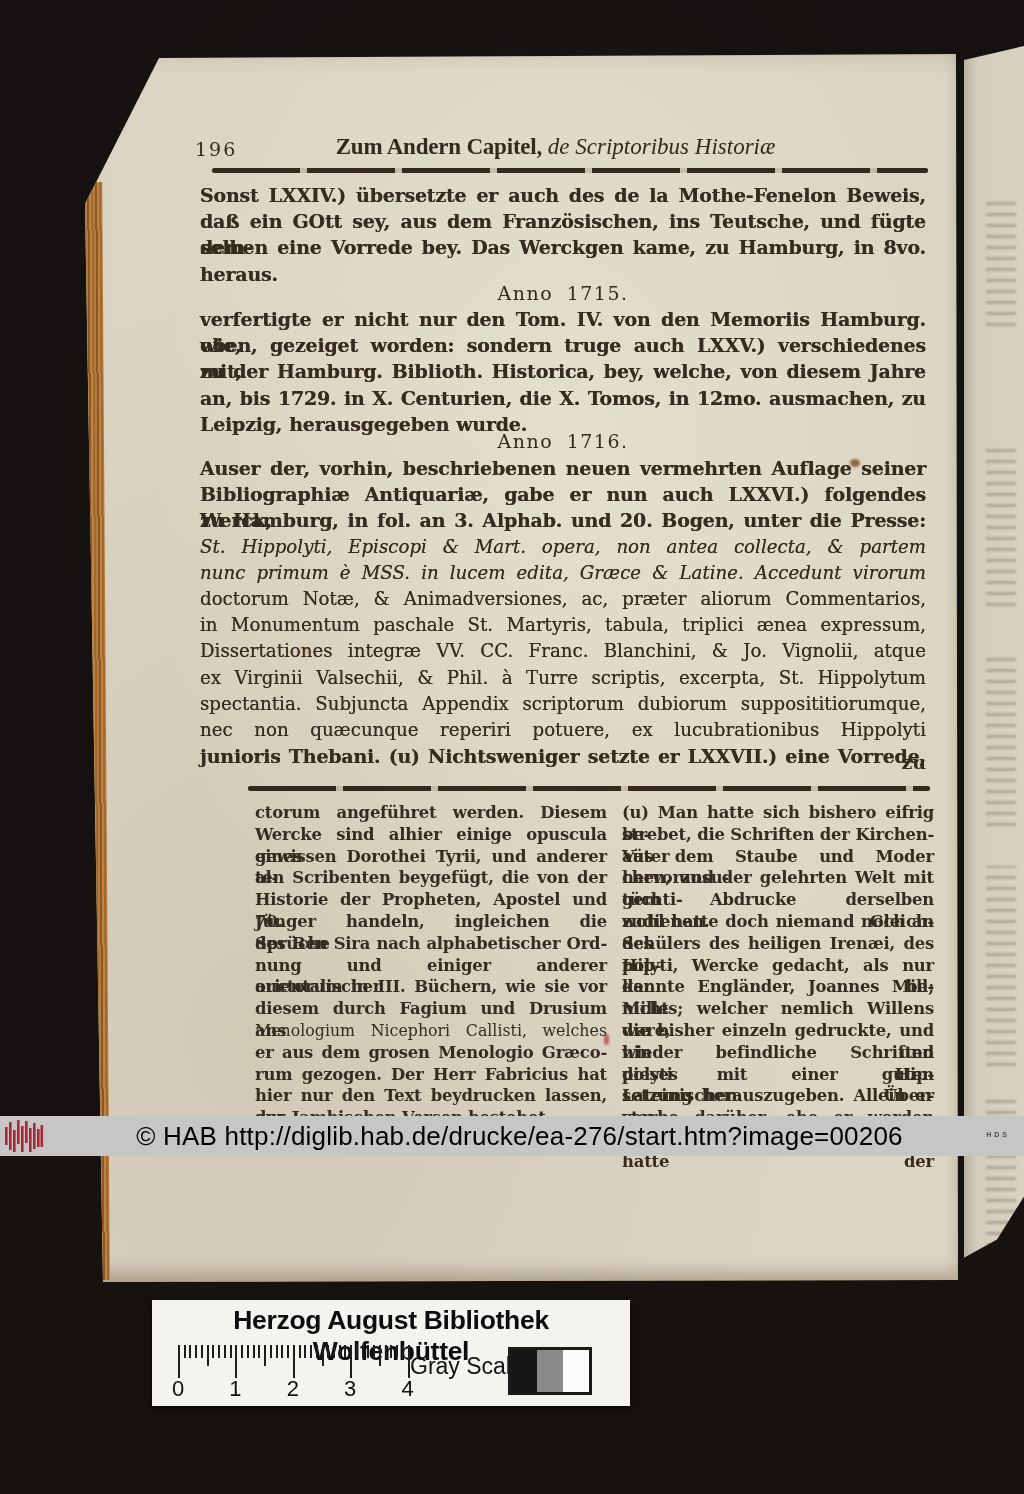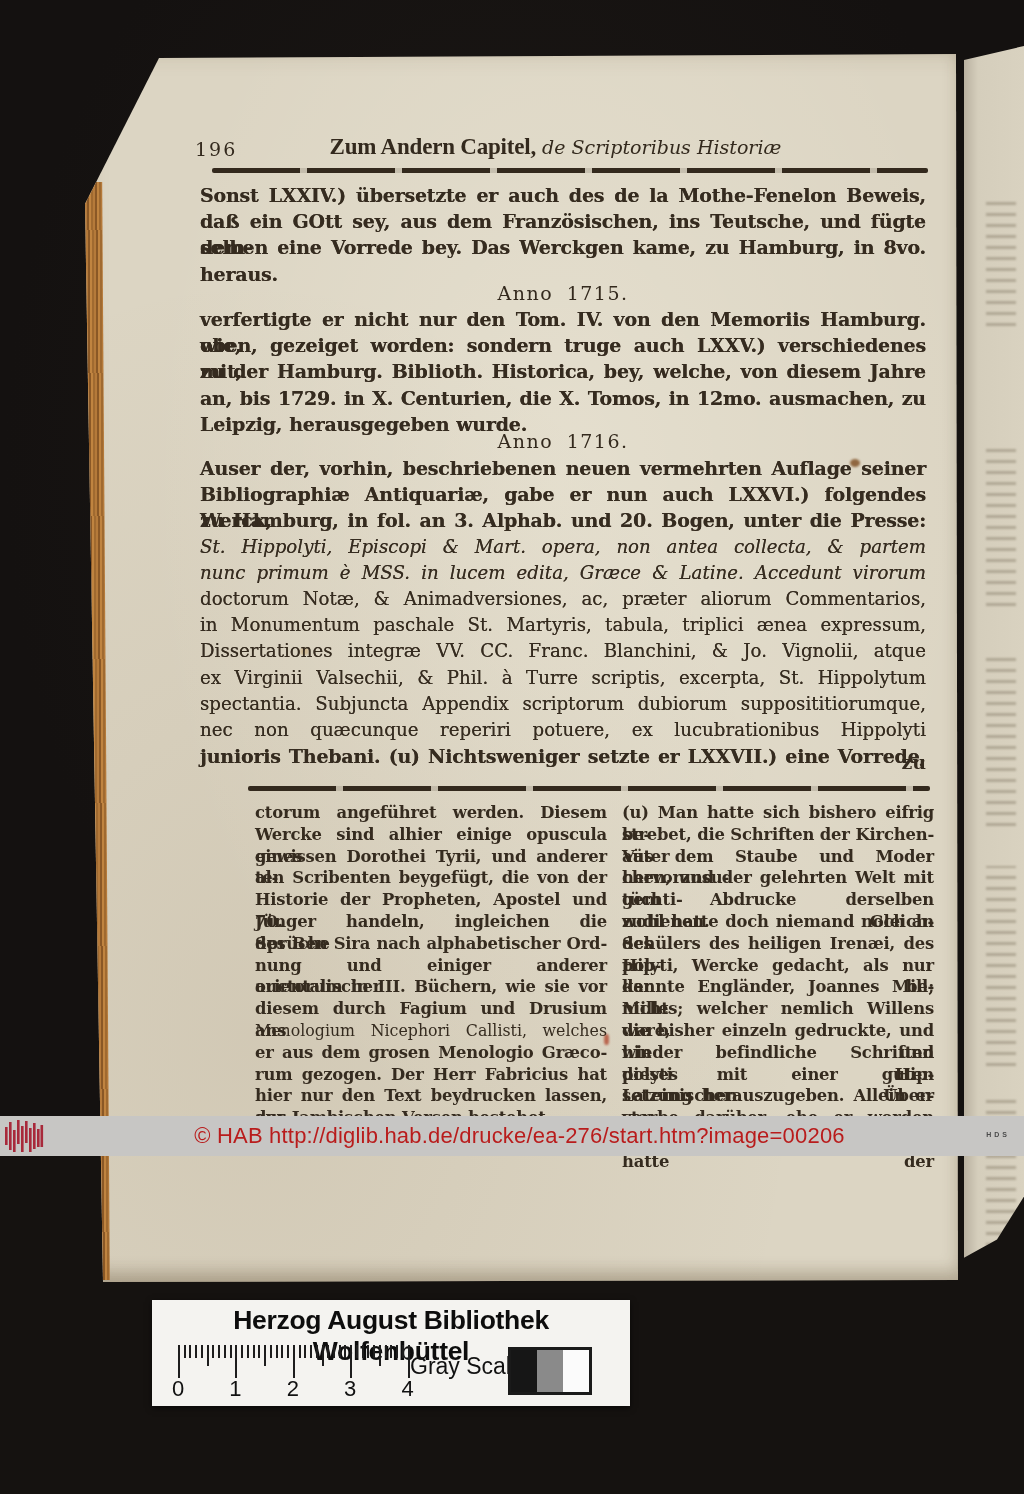--- a/index.html
+++ b/index.html
@@ -41,21 +41,21 @@
         font-size:19px;color:#352b1f;}
   .rule{position:absolute;height:5px;
     background:repeating-linear-gradient(90deg,#33291d 0 88px,rgba(51,41,29,.15) 88px 95px);
     border-radius:2px;}
   .rule-top{left:212px;top:168px;width:716px;}
   .rule-fn{left:248px;top:786px;width:682px;}
   .header-row{position:absolute;left:185px;top:134px;width:741px;height:30px;color:#33291d;}
   .pgnum{position:absolute;left:10px;top:4px;font-size:19px;letter-spacing:2px;}
   .rtitle{position:absolute;left:0;right:0;top:0;text-align:center;}
   .rt-f{font-weight:700;font-size:23px;letter-spacing:-.2px;font-family:Liberation Serif, serif;}
-  .rt-l{font-style:italic;font-size:19px;}
+  .rt-l{font-style:italic;font-size:23px;font-family:Liberation Serif, serif;}
 
   .fncol .tline{font-size:16.4px;line-height:21.8px;height:21.8px;}
   .fncol .tline.l{font-size:15.8px;}
   .fnleft{position:absolute;left:255px;top:802px;width:352px;}
   .fnright{position:absolute;left:622px;top:802px;width:312px;}
   .fncol .tline.f{word-spacing:0;}
 
   
   .card{position:absolute;left:152px;top:1300px;width:478px;height:106px;background:#f4f3f0;
     box-shadow:0 2px 6px rgba(0,0,0,.6);font-family:"Liberation Sans",sans-serif;}
@@ -67,21 +67,21 @@
   .ruler-numbers span{position:absolute;transform:translateX(-50%);font-size:22px;color:#111;}
   .grayscale-label{position:absolute;left:258px;top:53px;font-size:23px;color:#111;}
   .swatches{position:absolute;left:356px;top:47px;width:78px;height:42px;
     border:3px solid #1a1a1a;display:flex;background:#fff;}
   .swatches div{flex:1;}
 
   
   .footerbar{position:absolute;left:0;bottom:0;width:1024px;height:40px;background:#c7c6c4;
     display:flex;align-items:center;justify-content:center;
     font-family:"Liberation Sans",sans-serif;}
-  .copyright{font-size:22px;color:#b91c1c;letter-spacing:.2px;margin-left:15px;}
+  .copyright{font-size:26px;color:#000000;letter-spacing:.2px;margin-left:15px;}
   .hab-logo{position:absolute;left:4px;bottom:1px;}
   .hab-logo rect{fill:#a8293a;}
   .hds{position:absolute;right:14px;top:15px;font-size:7px;letter-spacing:3px;color:#4a4a4a;font-weight:700;}
 </style>
 </head>
 <body>
 
 <div class="stage">
 
   <div class="sliver">

